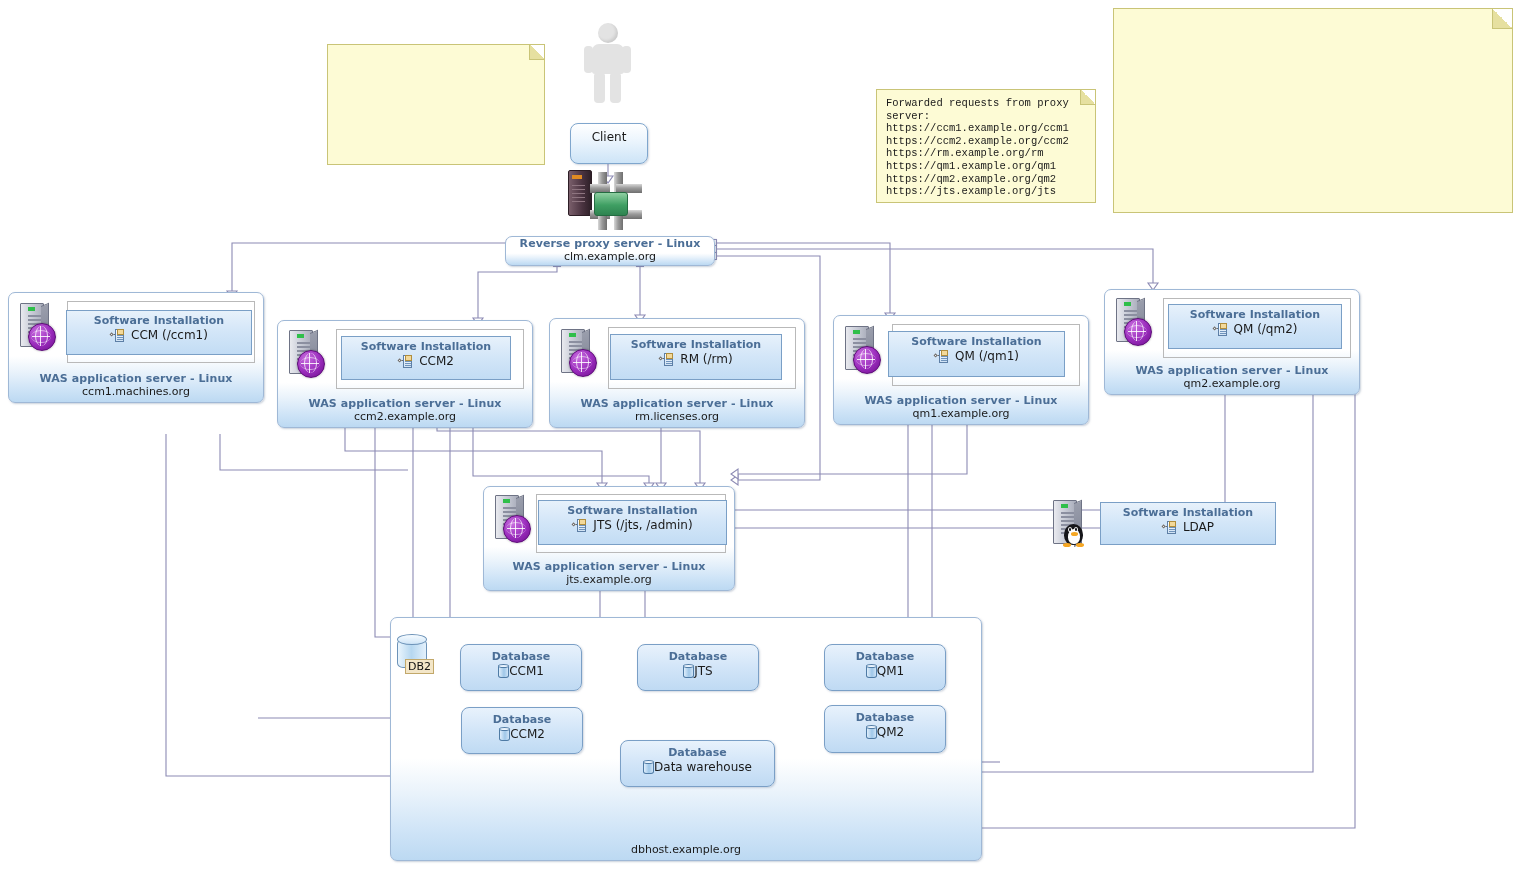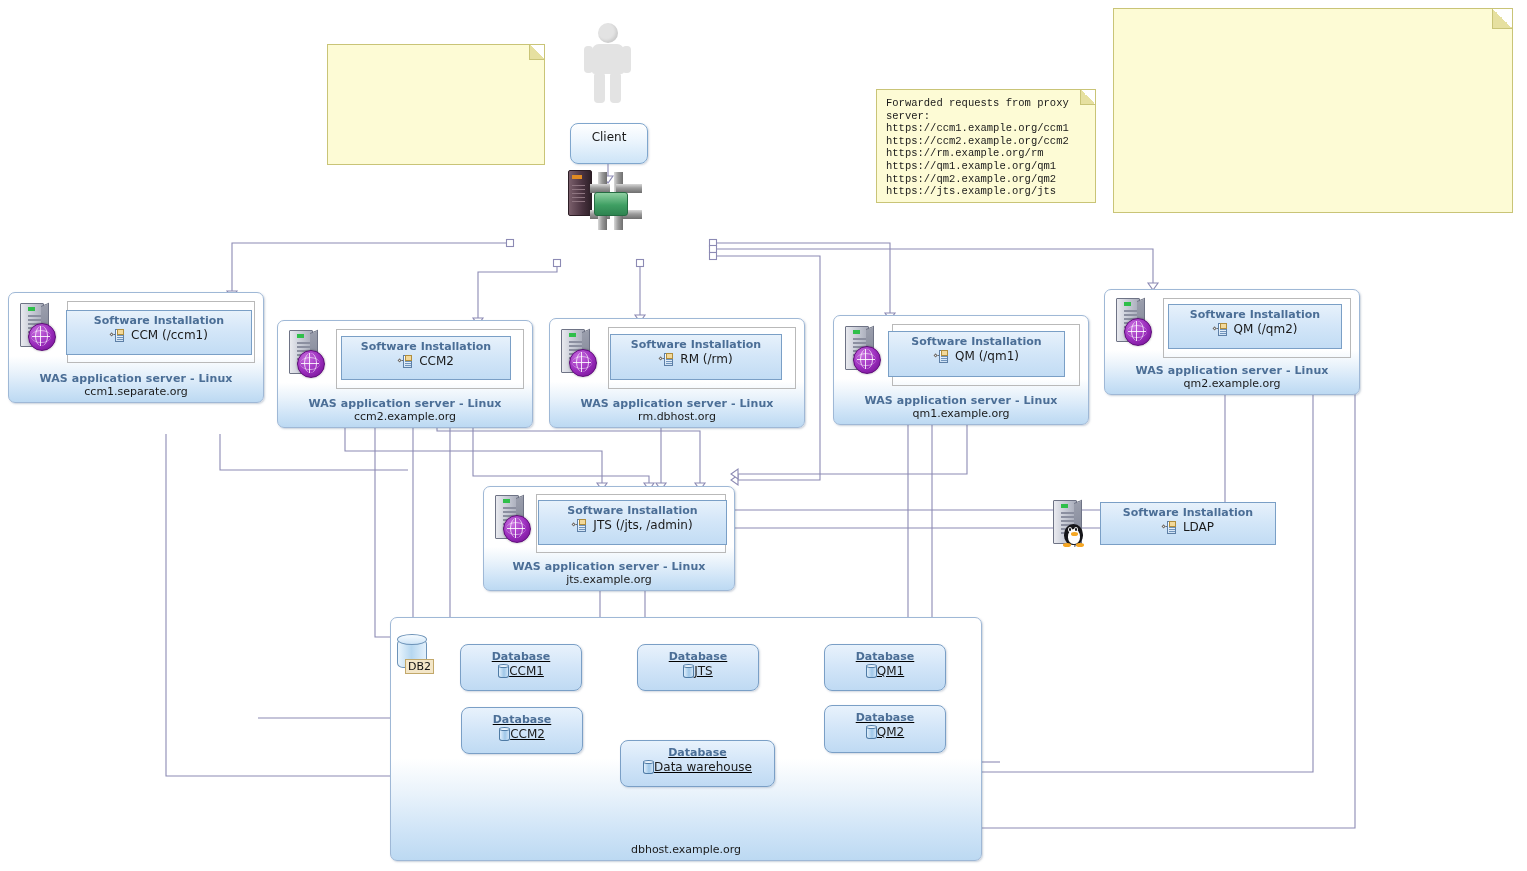--- a/index.html
+++ b/index.html
@@ -90,21 +90,21 @@
      background:linear-gradient(to bottom,#e7f1fb 0%,#d3e6f8 48%,#c2dcf4 100%);
      text-align:center;z-index:4;}
   .sibox .t1{font-size:11px;font-weight:bold;color:#4b6e96;
      line-height:14px;margin-top:3px;}
   .sibox .t2{font-size:12px;color:#1a1a1a;line-height:15px;
      display:flex;align-items:center;justify-content:center;gap:3px;}
   .dbbox{position:absolute;box-sizing:border-box;border:1px solid #7a9fc6;
      border-radius:8px;
      background:linear-gradient(to bottom,#e8f2fc 0%,#d2e5f8 50%,#bfdaf3 100%);
      text-align:center;z-index:4;
-     box-shadow:1px 1px 2px rgba(100,120,150,.30);text-decoration:underline;}
+     box-shadow:1px 1px 2px rgba(100,120,150,.30);}
   .dbbox .t1{font-size:11px;font-weight:bold;color:#4b6e96;line-height:14px;}
   .dbbox .t2{font-size:12px;color:#1a1a1a;line-height:15px;
      display:flex;align-items:center;justify-content:center;}
 
   
   .art{position:relative;display:inline-block;width:18px;height:14px;
      vertical-align:middle;flex:0 0 18px;}
   .art .d1{position:absolute;left:5px;top:0px;width:9px;height:13px;
      background:linear-gradient(to bottom,#ffffff,#cfe2f4);
      border:1px solid #5d7fa6;box-sizing:border-box;}
@@ -323,26 +323,32 @@
     <div class="pipeV" style="left:30px;top:2px;width:9px;height:22px;"></div>
     <div class="pipeV" style="left:46px;top:2px;width:9px;height:22px;"></div>
     <div class="pipeH" style="left:22px;top:14px;width:20px;height:9px;"></div>
     <div class="pipeH" style="left:48px;top:14px;width:26px;height:9px;"></div>
     <div class="pipeH" style="left:22px;top:40px;width:20px;height:9px;"></div>
     <div class="pipeH" style="left:48px;top:40px;width:26px;height:9px;"></div>
     <div class="pipeV" style="left:30px;top:42px;width:9px;height:18px;"></div>
     <div class="pipeV" style="left:46px;top:42px;width:9px;height:18px;"></div>
     <div class="hub"></div>
   </div>
+  <div class="node" style="left:505px;top:236px;width:210px;height:30px;">
+    <div class="footer" style="bottom:2px;">
+      <div class="f1">Reverse proxy server - Linux</div>
+      <div class="f2">clm.example.org</div>
+    </div>
+  </div>
 
   <div class="node" style="left:8px;top:292px;width:256px;height:111px;">
     <div class="inner" style="left:58px;top:8px;right:8px;height:62px;"></div>
     <div class="footer">
       <div class="f1">WAS application server - Linux</div>
-      <div class="f2">ccm1.separate.org</div>
+      <div class="f2">ccm1.machines.org</div>
     </div>
   </div>
   <div class="tower" style="left:16px;top:303px;z-index:4;">
     <div class="case">
         <div class="led"></div>
       <div class="slot" style="top:11px;"></div>
         <div class="slot" style="top:15px;"></div>
       <div class="slot" style="top:19px;"></div>
         <div class="slot" style="top:23px;"></div>
       <div class="slot" style="top:27px;"></div>
@@ -408,21 +414,21 @@
           <span class="d2"></span>
       </span>
       <span>CCM2</span>
     </div>
   </div>
 
   <div class="node" style="left:549px;top:318px;width:256px;height:110px;">
     <div class="inner" style="left:58px;top:8px;right:8px;height:62px;"></div>
     <div class="footer">
       <div class="f1">WAS application server - Linux</div>
-      <div class="f2">rm.dbhost.org</div>
+      <div class="f2">rm.licenses.org</div>
     </div>
   </div>
   <div class="tower" style="left:557px;top:329px;z-index:4;">
     <div class="case">
         <div class="led"></div>
       <div class="slot" style="top:11px;"></div>
         <div class="slot" style="top:15px;"></div>
       <div class="slot" style="top:19px;"></div>
         <div class="slot" style="top:23px;"></div>
       <div class="slot" style="top:27px;"></div>

